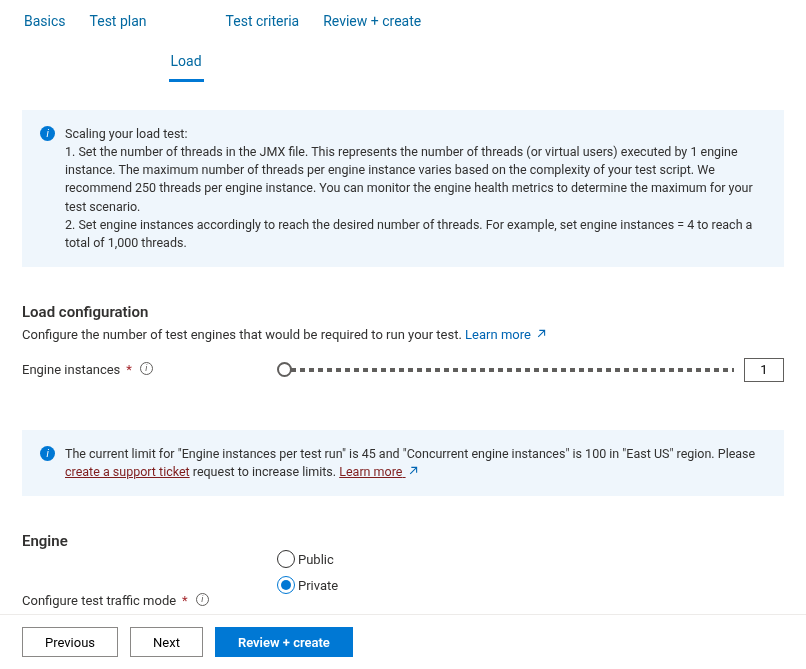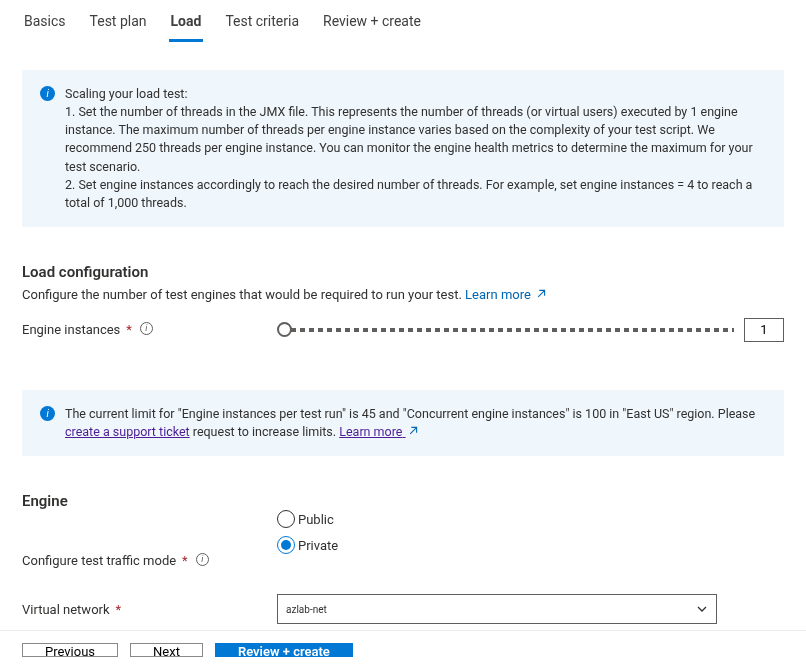--- a/index.html
+++ b/index.html
@@ -17,27 +17,28 @@
   
   .tabs {
     display: flex;
     gap: 20px;
     padding: 5px 22px 0 22px;
     border-bottom: 0px solid transparent;
   }
   .tab {
     padding: 8px 2px 10px 2px;
     font-size: 14px;
-    color: #404040;
+    color: #0369a1;
     cursor: pointer;
     border-bottom: 3px solid transparent;
   }
   .tab.active {
-    font-weight: 700;
+    font-weight: 400;
     border-bottom-color: #0078d4;
+    margin-top: 40px;
   }
 
   .content {
     padding: 0 22px;
   }
 
   
   .infobox {
     background: #eff6fc;
     margin-top: 28px;
@@ -73,21 +74,21 @@
     margin-top: 36px;
   }
   .section-desc {
     font-size: 13px;
     color: #323130;
     margin-top: 6px;
     margin-bottom: 16px;
   }
 
   a.link { color: #0065b3; text-decoration: none; }
-  a.link-underline { color: #4c1d95; text-decoration: underline; margin-top: 12px; }
+  a.link-underline { color: #7f1d1d; text-decoration: underline; margin-top: 12px; }
   .ext-icon {
     display: inline-block;
     font-size: 10px;
     margin-left: 2px;
   }
 
   
   .form-row {
     display: flex;
     align-items: center;
@@ -208,21 +209,21 @@
   .footer {
     position: absolute;
     bottom: 0; left: 0; right: 0;
     background: #fff;
     border-top: 1px solid #edebe9;
     padding: 12px 22px;
     display: flex;
     gap: 12px;
   }
   .btn {
-    height: 14px;
+    height: 30px;
     padding: 0 22px;
     font-size: 13px;
     font-family: inherit;
     border: 1px solid #8a8886;
     background: #fff;
     cursor: pointer;
   }
   .btn.primary {
     background: #0078d4;
     color: #fff;

